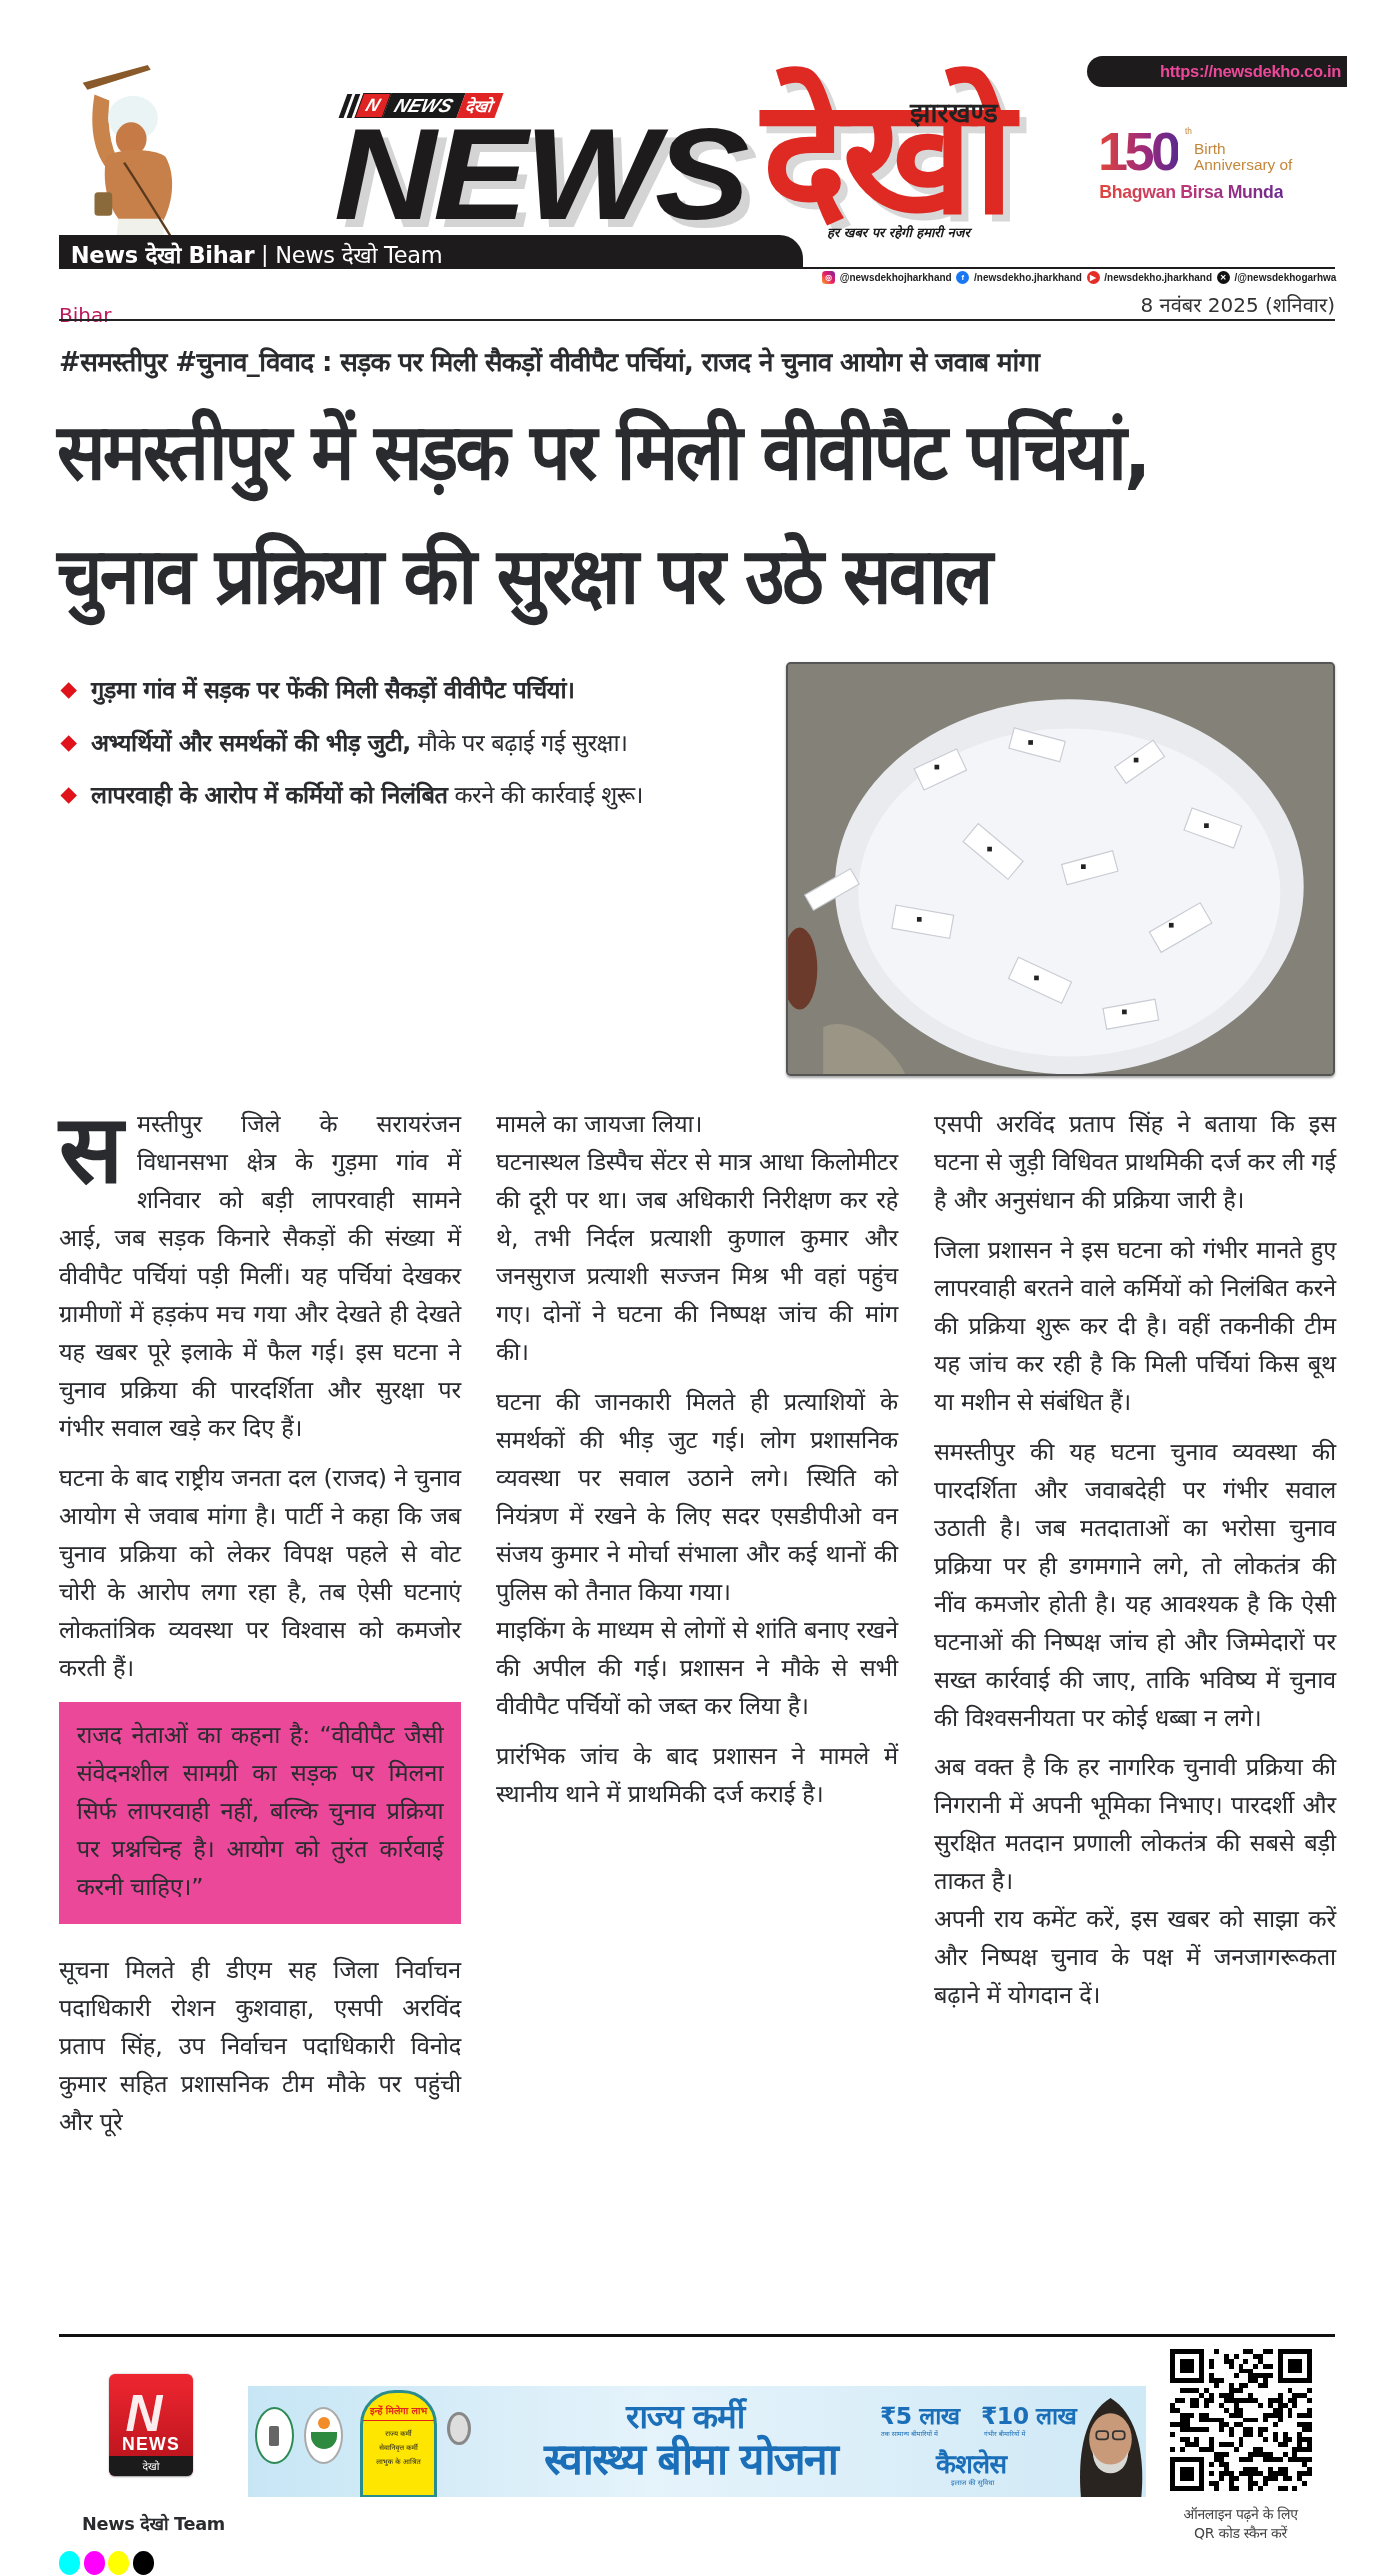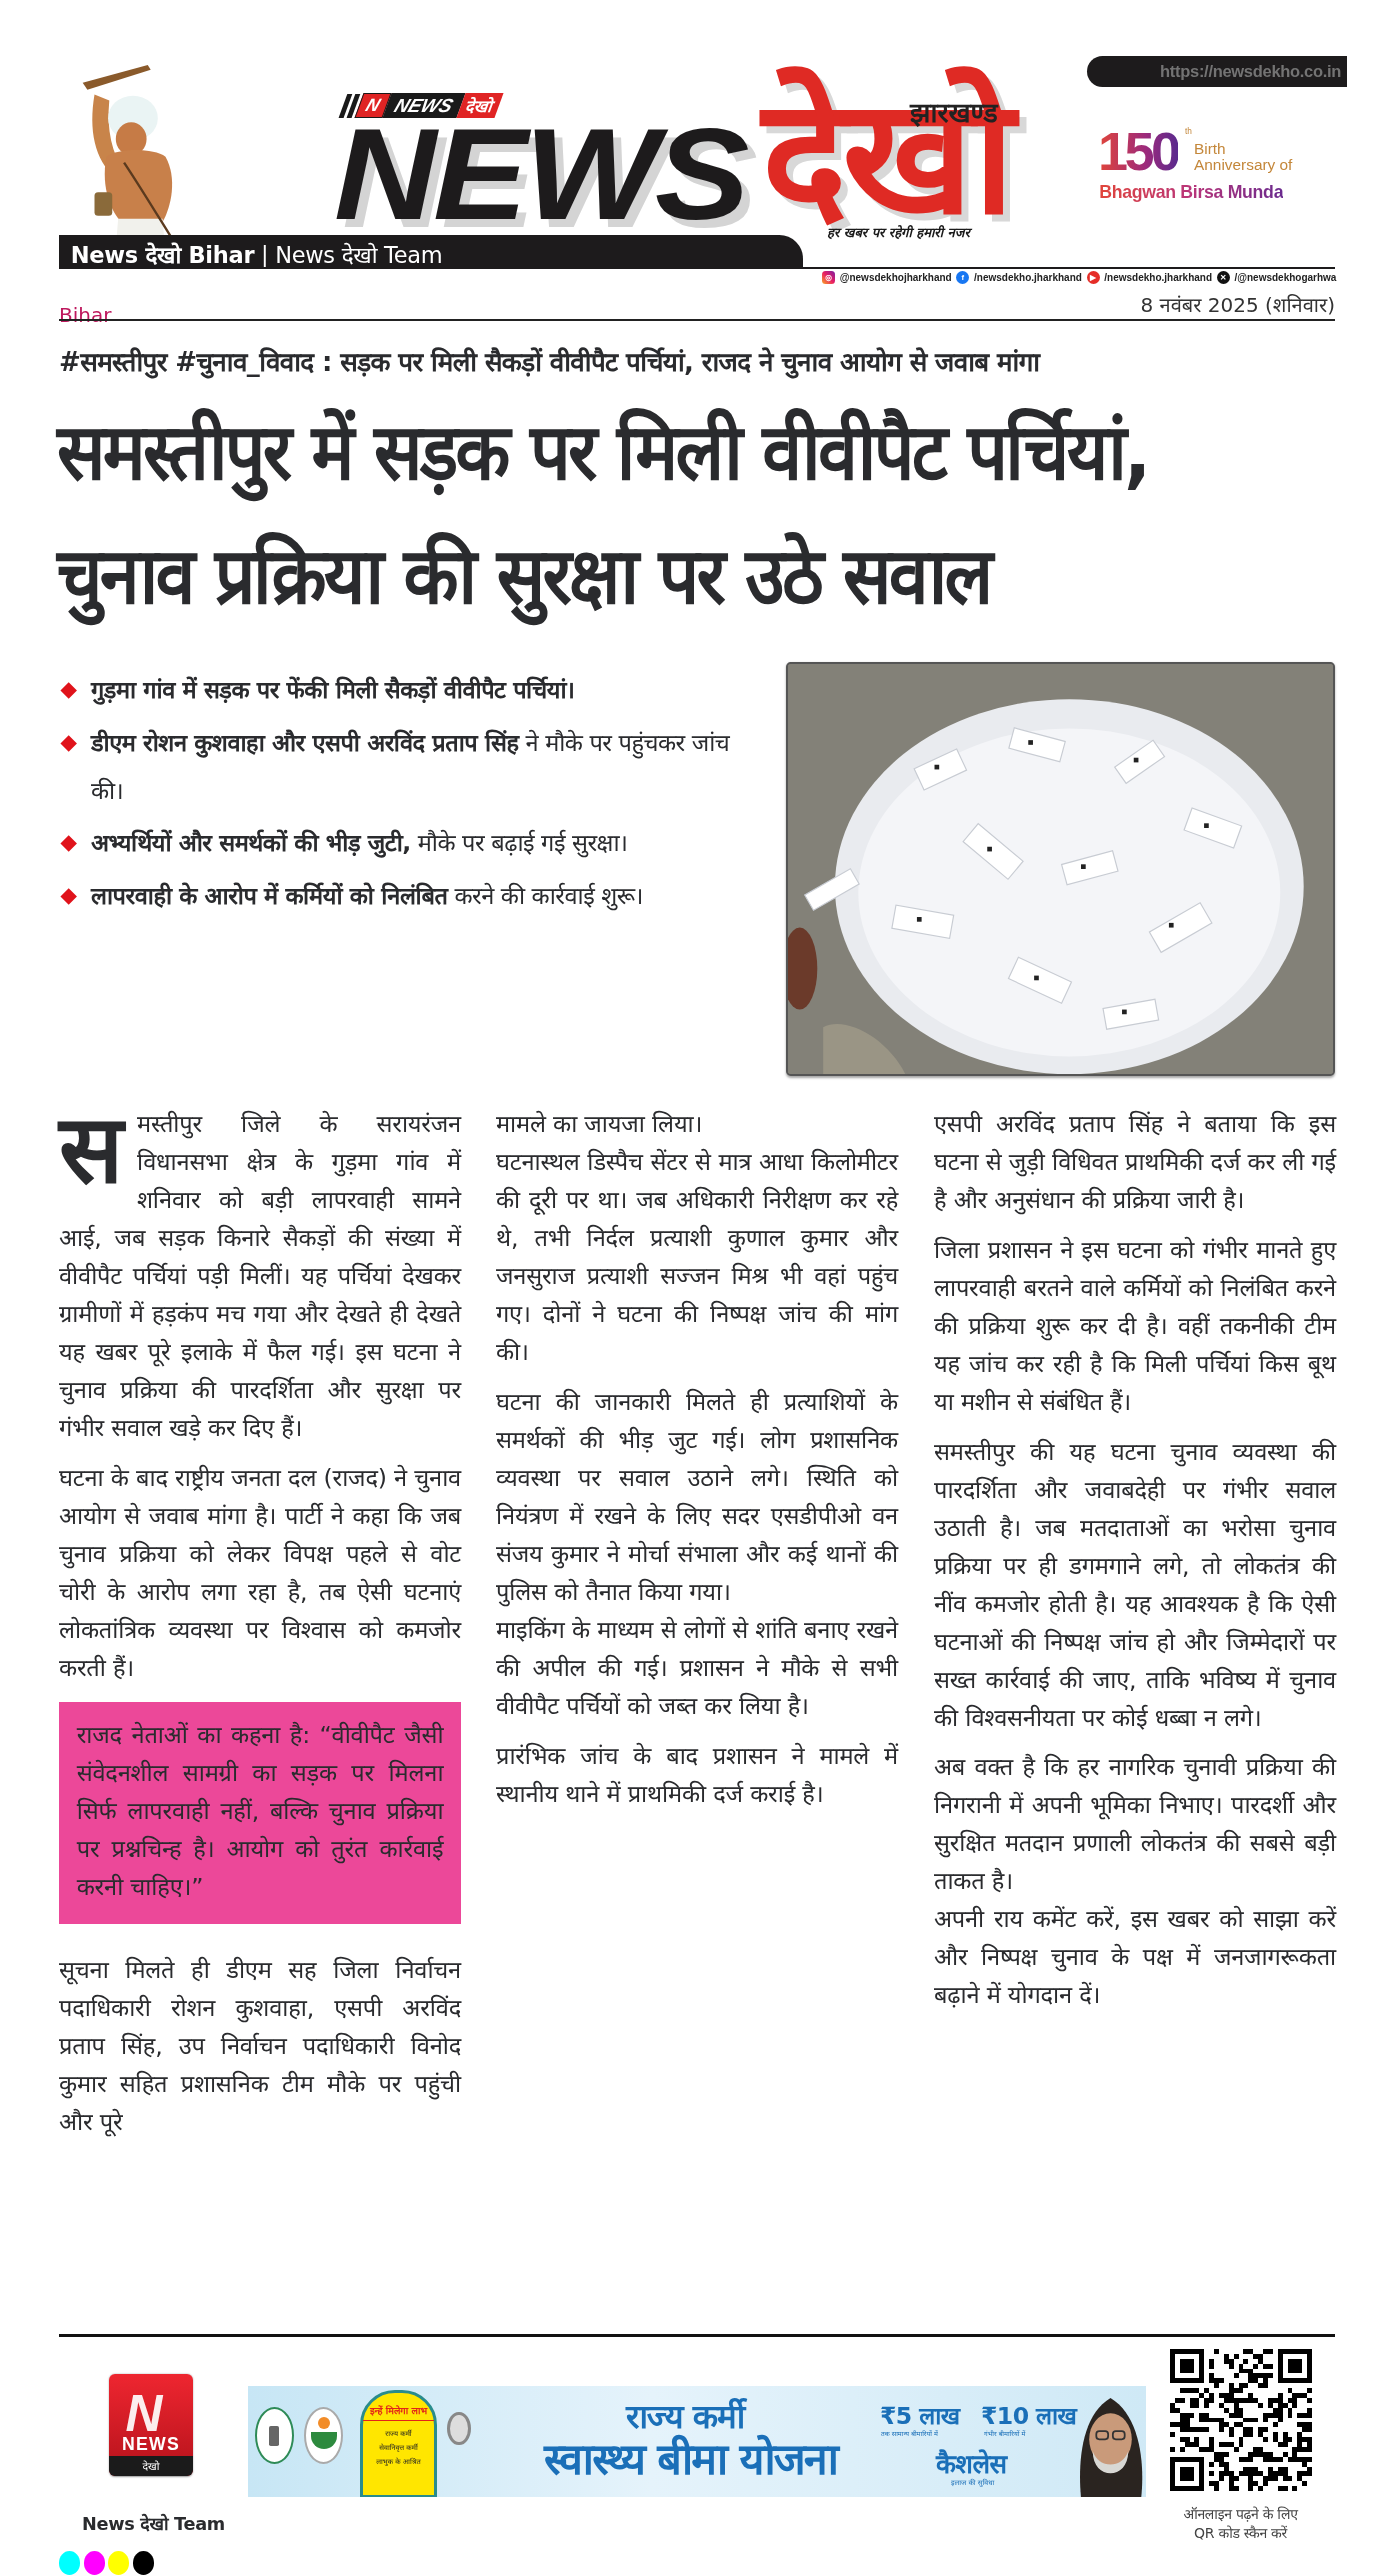--- a/index.html
+++ b/index.html
@@ -14,21 +14,21 @@
   .small-logo .stripes span { width: 4.7px; height: 23.6px; background: #1a1a1a; transform: skewX(-20deg); display: block; }
   .small-logo .n-box { width: 28px; height: 25px; background: #e02424; border: 1.8px solid #1a1a1a; transform: skewX(-20deg); color: #fff; font: italic bold 17.7px "Liberation Sans", sans-serif; display: flex; align-items: center; justify-content: center; }
   .small-logo .news-txt { background: #1a1a1a; color: #fff; font: italic bold 19px "Liberation Sans", sans-serif; padding: 1.2px 8.3px; transform: skewX(-20deg); height: 25px; display: flex; align-items: center; }
   .small-logo .dekho-txt { background: #e02424; color: #fff; font: bold 16.5px "DejaVu Sans", sans-serif; padding: 1.2px 5.9px; transform: skewX(-20deg); height: 25px; display: flex; align-items: center; }
 
   .big-news { position: absolute; left: 334px; top: 109px; font: italic 900 142px "Liberation Sans", sans-serif; color: #1d1b1c; letter-spacing: -3.5px; line-height: 1; transform: scaleY(0.92); transform-origin: top left; text-shadow: 8.3px 8.3px 0 #d4d4d4; font-weight: bold; }
   .big-dekho { position: absolute; left: 762px; top: 77px; font: bold 160px "DejaVu Sans", sans-serif; color: #df2a24; line-height: 1; text-shadow: 7px 7px 0 #d8d8d8; letter-spacing: -4.7px; }
   .jharkhand-label { position: absolute; left: 910px; top: 93px; font: bold 27px "DejaVu Sans", sans-serif; color: #222; }
   .tagline { position: absolute; left: 827px; top: 223px; font: italic bold 13px "DejaVu Sans", sans-serif; color: #1a1a1a; }
 
-  .url-pill { position: absolute; left: 1087px; top: 56px; width: 260px; height: 31px; background: #1d1b1c; border-radius: 23.6px 0 0 23.6px; color: #737373; font: bold 16.5px "Liberation Sans", sans-serif; display: flex; align-items: center; justify-content: flex-end; padding-right: 5.9px; letter-spacing: -0.3px; }
+  .url-pill { position: absolute; left: 1087px; top: 56px; width: 260px; height: 31px; background: #1d1b1c; border-radius: 23.6px 0 0 23.6px; color: #ec4899; font: bold 16.5px "Liberation Sans", sans-serif; display: flex; align-items: center; justify-content: flex-end; padding-right: 5.9px; letter-spacing: -0.3px; }
 
   .anniv { position: absolute; left: 1098px; top: 124px; width: 236px; height: 89px; }
   .anniv .num { position: absolute; left: 0; top: 0; font: bold 54px "Liberation Sans", sans-serif; letter-spacing: -3.5px; background: linear-gradient(90deg, #e1453a, #9c2a7c 60%, #5a2a8e); -webkit-background-clip: text; background-clip: text; color: transparent; line-height: 1; }
   .anniv .th { position: absolute; left: 87px; top: 2.4px; font: 8.3px "Liberation Sans", sans-serif; color: #c4873a; }
   .anniv .birth { position: absolute; left: 96px; top: 16.5px; font: 15.4px "Liberation Sans", sans-serif; color: #c4873a; line-height: 1.05; }
   .anniv .bbm { position: absolute; left: 1.2px; top: 58px; font: bold 17.7px "Liberation Sans", sans-serif; letter-spacing: -0.3px; background: linear-gradient(90deg, #e1453a, #b9357a 50%, #6a2a8e); -webkit-background-clip: text; background-clip: text; color: transparent; }
 
   .byline-bar { position: absolute; left: 59px; top: 235px; width: 744px; height: 33px; background: #1d1b1c; border-radius: 0 23.6px 0 0; }
   .byline-text { position: absolute; left: 11.8px; top: 3.5px; color: #fff; font: 22.5px "DejaVu Sans", sans-serif; white-space: nowrap; letter-spacing: -0.3px; }
   .byline-text b { font-weight: bold; }
@@ -172,21 +172,20 @@
 </header>
 
 <div class="kicker">#समस्तीपुर #चुनाव_विवाद : सड़क पर मिली सैकड़ों वीवीपैट पर्चियां, राजद ने चुनाव आयोग से जवाब मांगा</div>
 <h1 class="headline">
   <span>समस्तीपुर में सड़क पर मिली वीवीपैट पर्चियां,</span><br>
   <span>चुनाव प्रक्रिया की सुरक्षा पर उठे सवाल</span>
 </h1>
 
 <ul class="highlights" style="list-style:none">
   <li class="hl-item"><span class="diamond"></span><b>गुड़मा गांव में सड़क पर फेंकी मिली सैकड़ों वीवीपैट पर्चियां।</b><span></span></li>
-  <li class="hl-item"><span class="diamond"></span><b>डीएम रोशन कुशवाहा और एसपी अरविंद प्रताप सिंह</b><span> ने मौके पर पहुंचकर जांच की।</span></li>
   <li class="hl-item"><span class="diamond"></span><b>अभ्यर्थियों और समर्थकों की भीड़ जुटी,</b><span> मौके पर बढ़ाई गई सुरक्षा।</span></li>
   <li class="hl-item"><span class="diamond"></span><b>लापरवाही के आरोप में कर्मियों को निलंबित</b><span> करने की कार्रवाई शुरू।</span></li>
 </ul>
 
 <div class="photo" title="सड़क पर बिखरी वीवीपैट पर्चियां">
   <svg viewBox="0 0 930 700" xmlns="http://www.w3.org/2000/svg" preserveAspectRatio="none">
     <rect width="930" height="700" fill="#7d7a72"></rect>
     <rect width="930" height="700" fill="#8a877e" opacity="0.5"></rect>
     <ellipse cx="480" cy="380" rx="400" ry="320" fill="#e9ebef"></ellipse>
     <ellipse cx="480" cy="390" rx="360" ry="280" fill="#f4f5f8"></ellipse>

